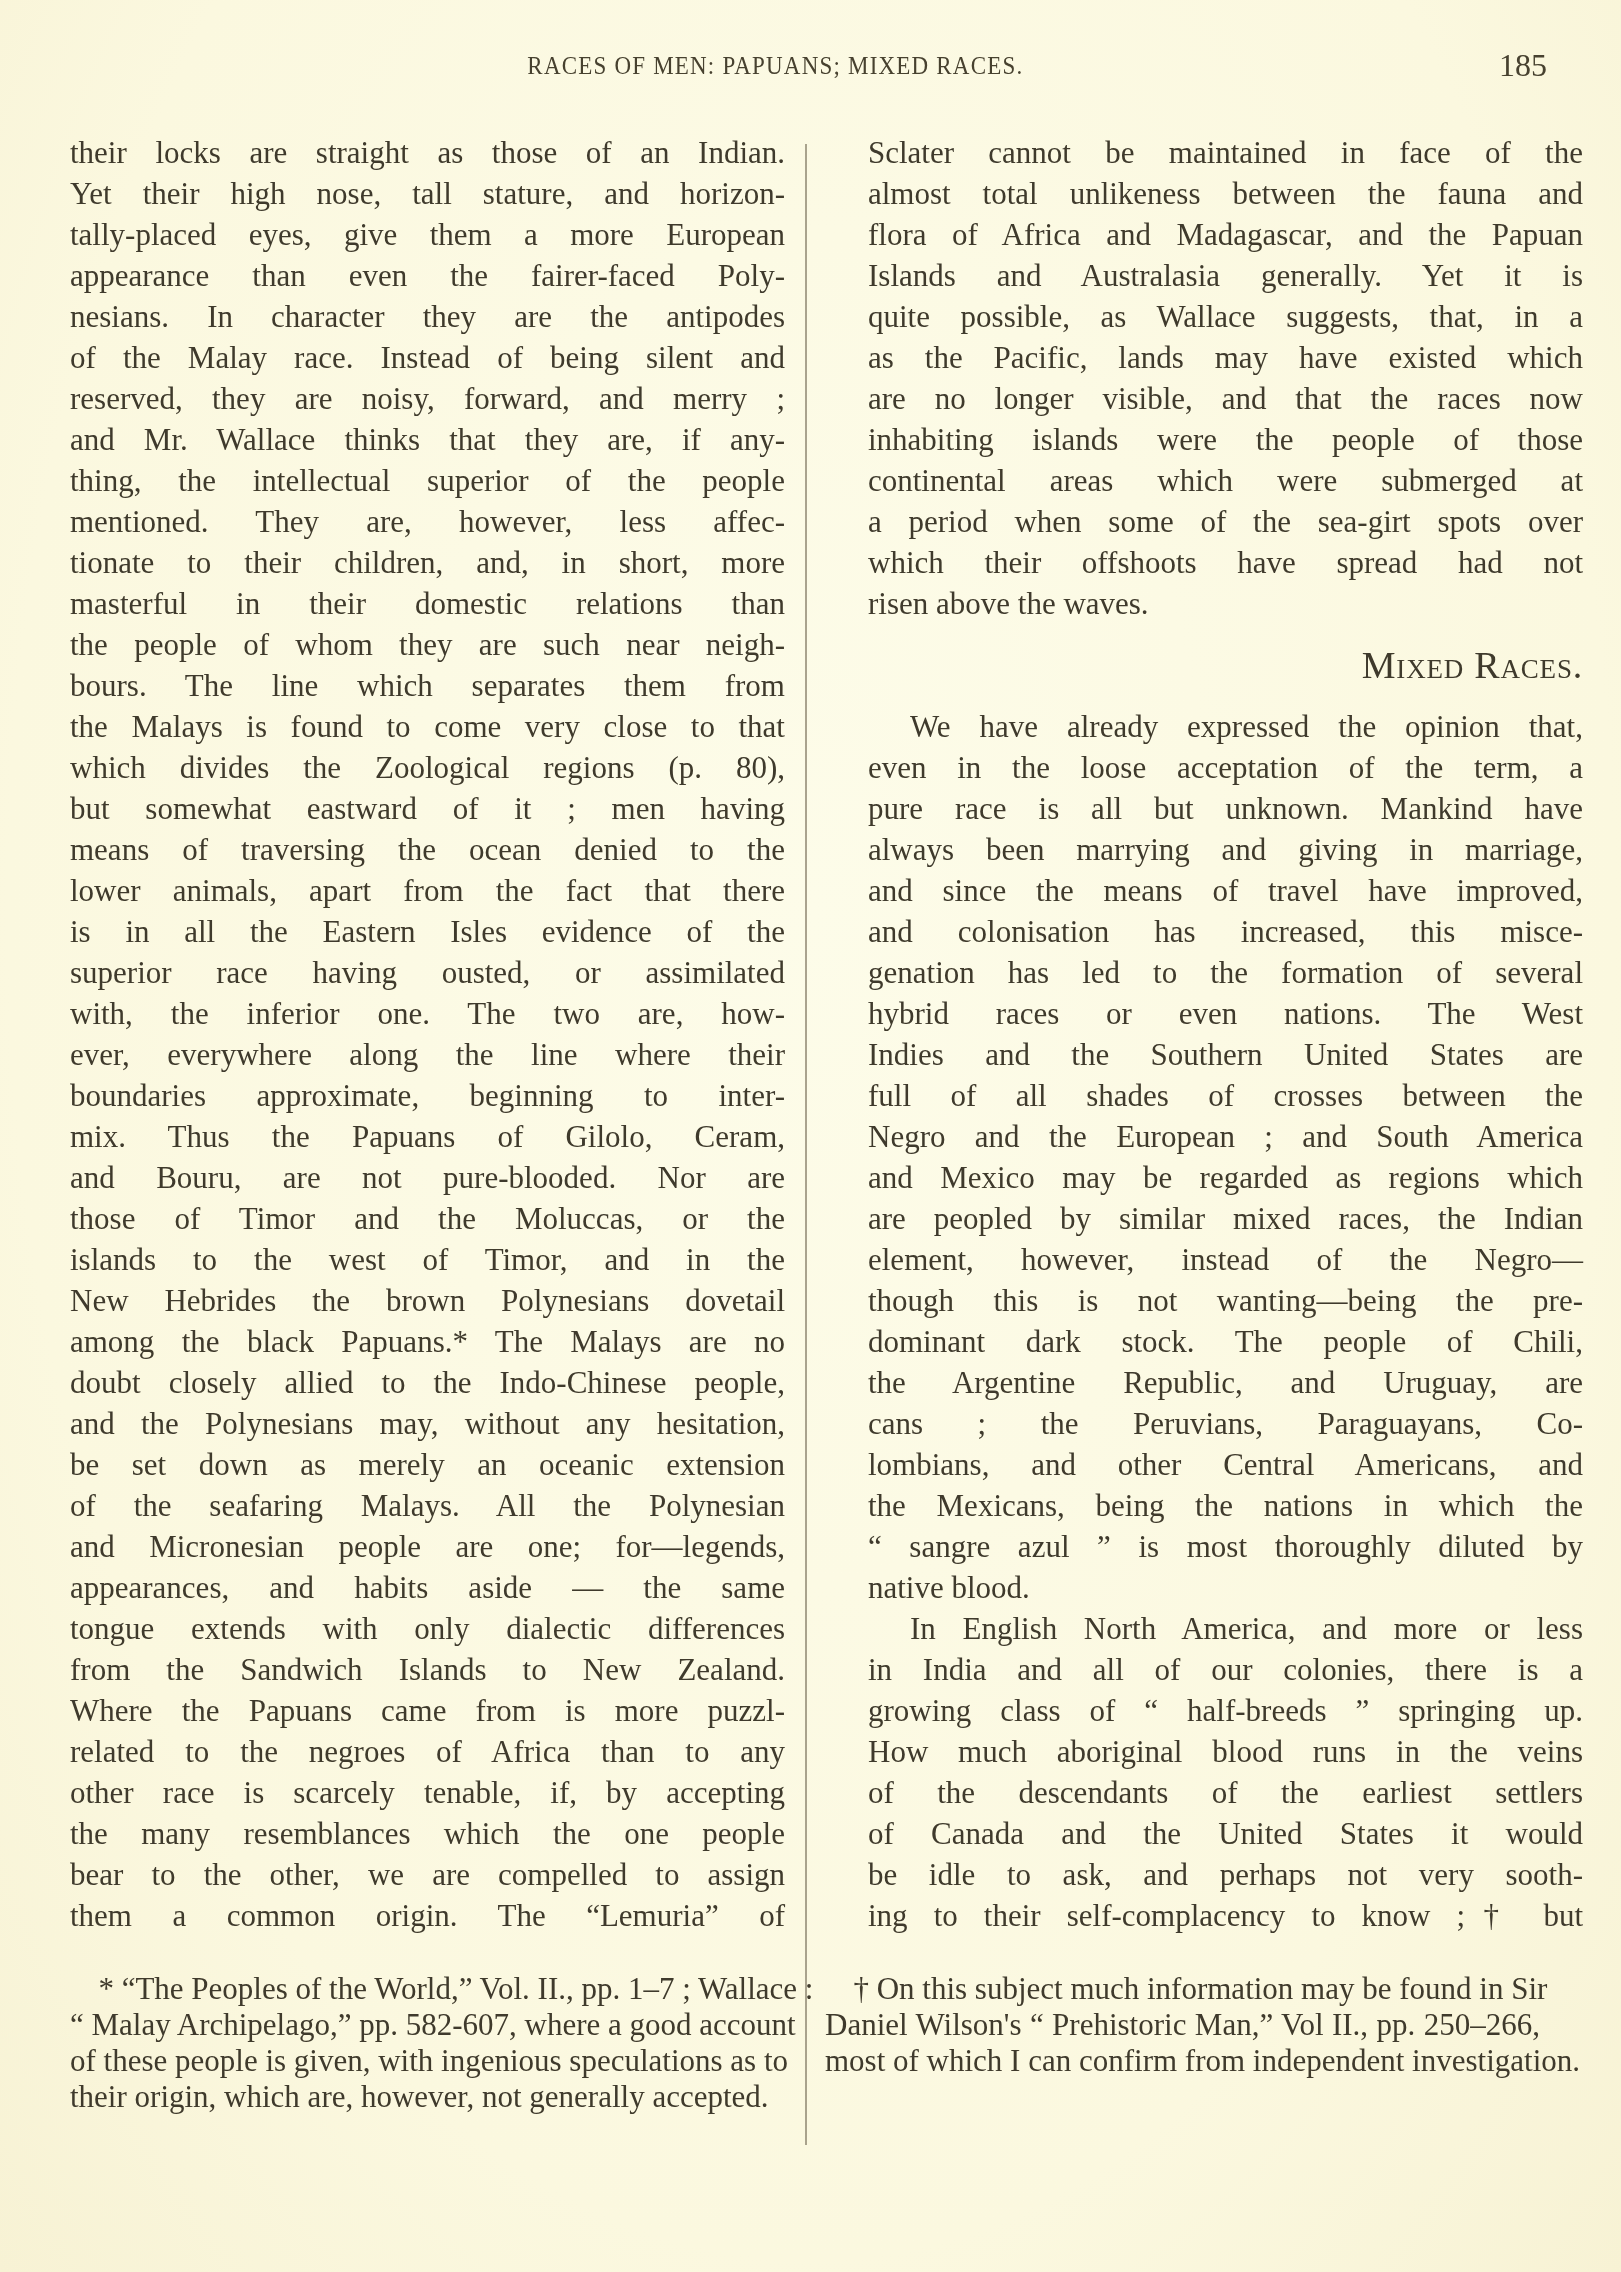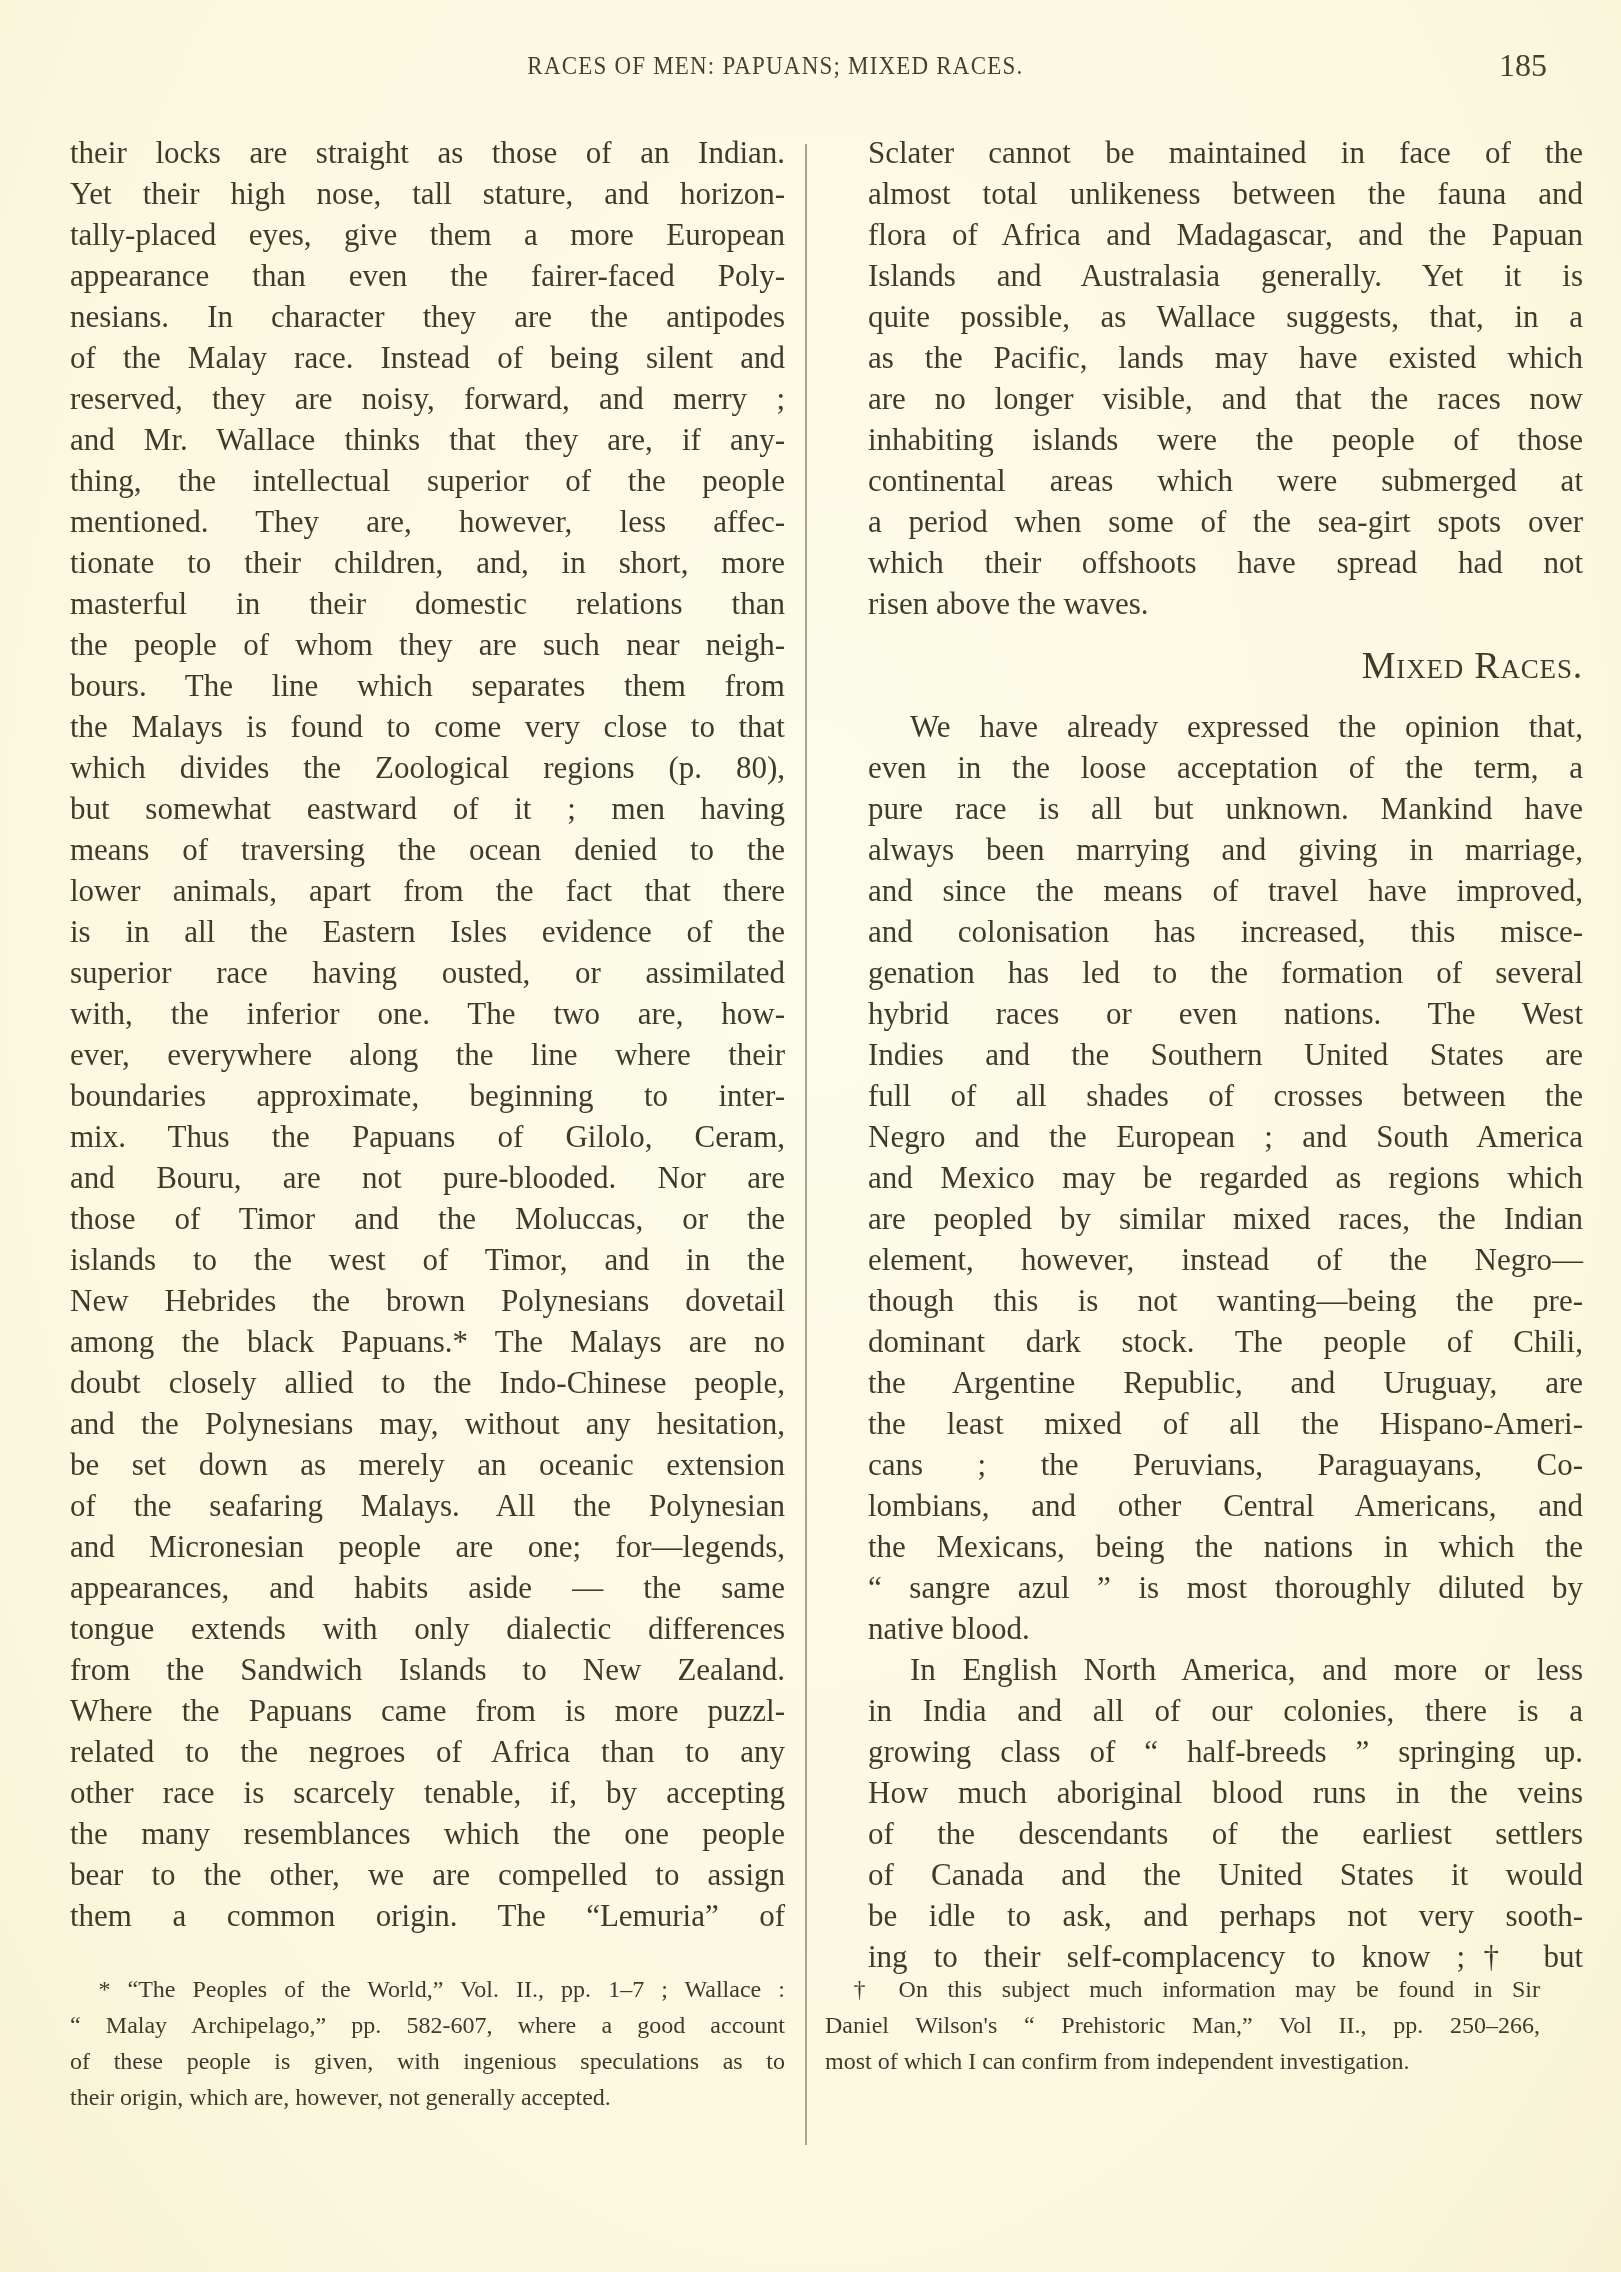--- a/index.html
+++ b/index.html
@@ -46,21 +46,21 @@
   .divider {
     position: absolute; left: 805px; top: 144px; width: 1.7px; height: 2001px;
     background: #8d8670; opacity: 0.75;
   }
   .footnotes {
     position: absolute; width: 715px;
   }
   .footnotes.left { left: 70px; top: 1971px; }
   .footnotes.right { left: 825px; top: 1971px; }
   .fn-line {
-    display: block; height: 36px; line-height: 36px; font-size: 24px;
+    display: block; height: 36px; line-height: 36px; font-size: 31px;
     white-space: nowrap; text-align: justify; text-align-last: justify;
     color: #3f3a2c;
   }
   .fn-line.first { padding-left: 28.4px; }
   .fn-line.last { text-align-last: left; }
 </style>
 </head>
 <body>
 
 <div class="page">
@@ -150,21 +150,20 @@
     <span class="line">hybrid races or even nations. The West</span>
     <span class="line">Indies and the Southern United States are</span>
     <span class="line">full of all shades of crosses between the</span>
     <span class="line">Negro and the European ; and South America</span>
     <span class="line">and Mexico may be regarded as regions which</span>
     <span class="line">are peopled by similar mixed races, the Indian</span>
     <span class="line">element, however, instead of the Negro—</span>
     <span class="line">though this is not wanting—being the pre-</span>
     <span class="line">dominant dark stock. The people of Chili,</span>
     <span class="line">the Argentine Republic, and Uruguay, are</span>
-    <span class="line">the least mixed of all the Hispano-Ameri-</span>
     <span class="line">cans ; the Peruvians, Paraguayans, Co-</span>
     <span class="line">lombians, and other Central Americans, and</span>
     <span class="line">the Mexicans, being the nations in which the</span>
     <span class="line">“ sangre azul ” is most thoroughly diluted by</span>
     <span class="line last">native blood.</span>
     <span class="line indent">In English North America, and more or less</span>
     <span class="line">in India and all of our colonies, there is a</span>
     <span class="line">growing class of “ half-breeds ” springing up.</span>
     <span class="line">How much aboriginal blood runs in the veins</span>
     <span class="line">of the descendants of the earliest settlers</span>

